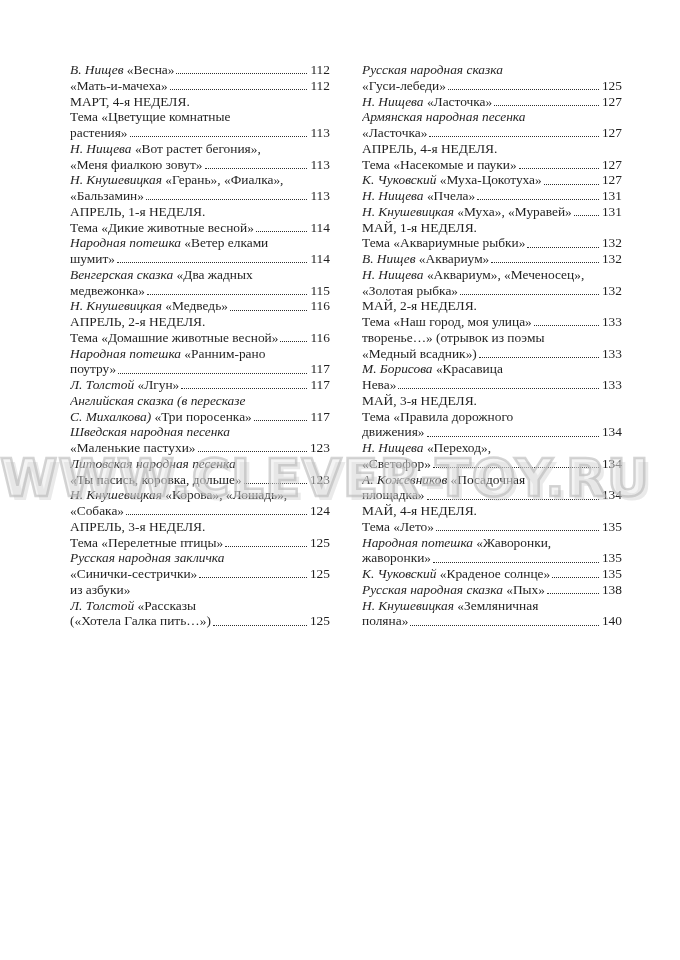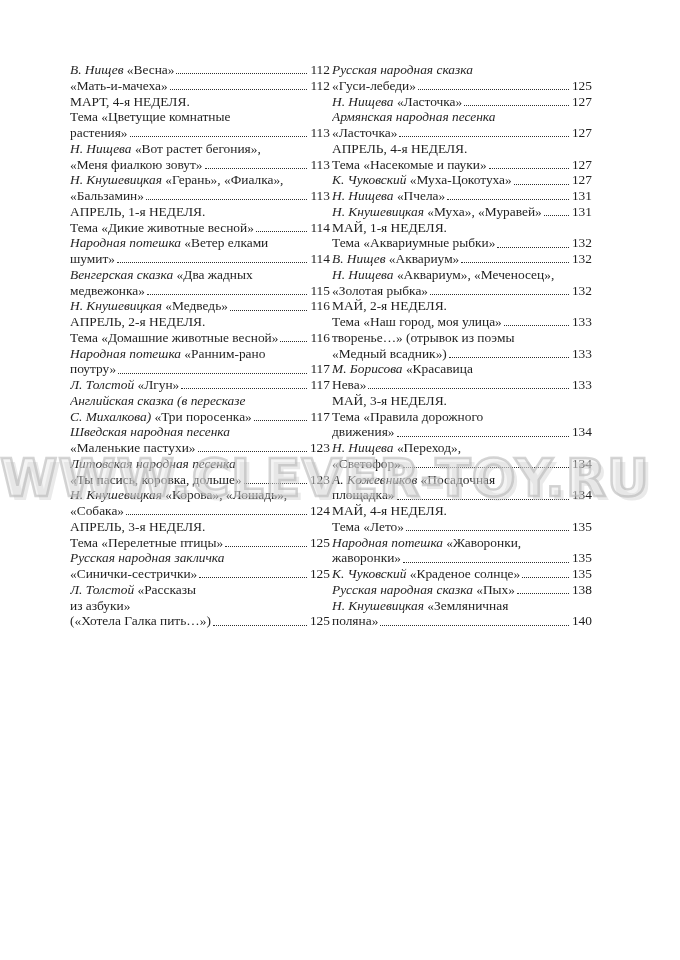--- a/index.html
+++ b/index.html
@@ -15,21 +15,21 @@
     font-family: "Liberation Serif", "DejaVu Serif", serif;
     color: #1f1f1f;
   }
   .page {
     position: absolute;
     inset: 0;
     background: #ffffff;
   }
   .columns {
     display: flex;
-    gap: 2px;
+    gap: 32px;
     padding: 62px 68px 0 70px;
     position: relative;
     z-index: 1;
   }
   .col {
     flex: 0 0 260px;
     width: 260px;
   }
   .line {
     display: flex;
@@ -203,24 +203,24 @@
         </div>
         <div class="line">
           <span class="txt"><span class="it">Русская народная закличка</span></span>
         </div>
         <div class="line">
           <span class="txt"><span>«Синички-сестрички»</span></span>
           <span class="leader"></span>
           <span class="pg">125</span>
         </div>
         <div class="line">
+          <span class="txt"><span>из азбуки»</span></span>
+        </div>
+        <div class="line">
           <span class="txt"><span class="it">Л. Толстой</span><span> «Рассказы</span></span>
-        </div>
-        <div class="line">
-          <span class="txt"><span>из азбуки»</span></span>
         </div>
         <div class="line">
           <span class="txt"><span>(«Хотела Галка пить…»)</span></span>
           <span class="leader"></span>
           <span class="pg">125</span>
         </div>
       </div>
     <div class="col" id="col-1">
         <div class="line">
           <span class="txt"><span class="it">Русская народная сказка</span></span>

